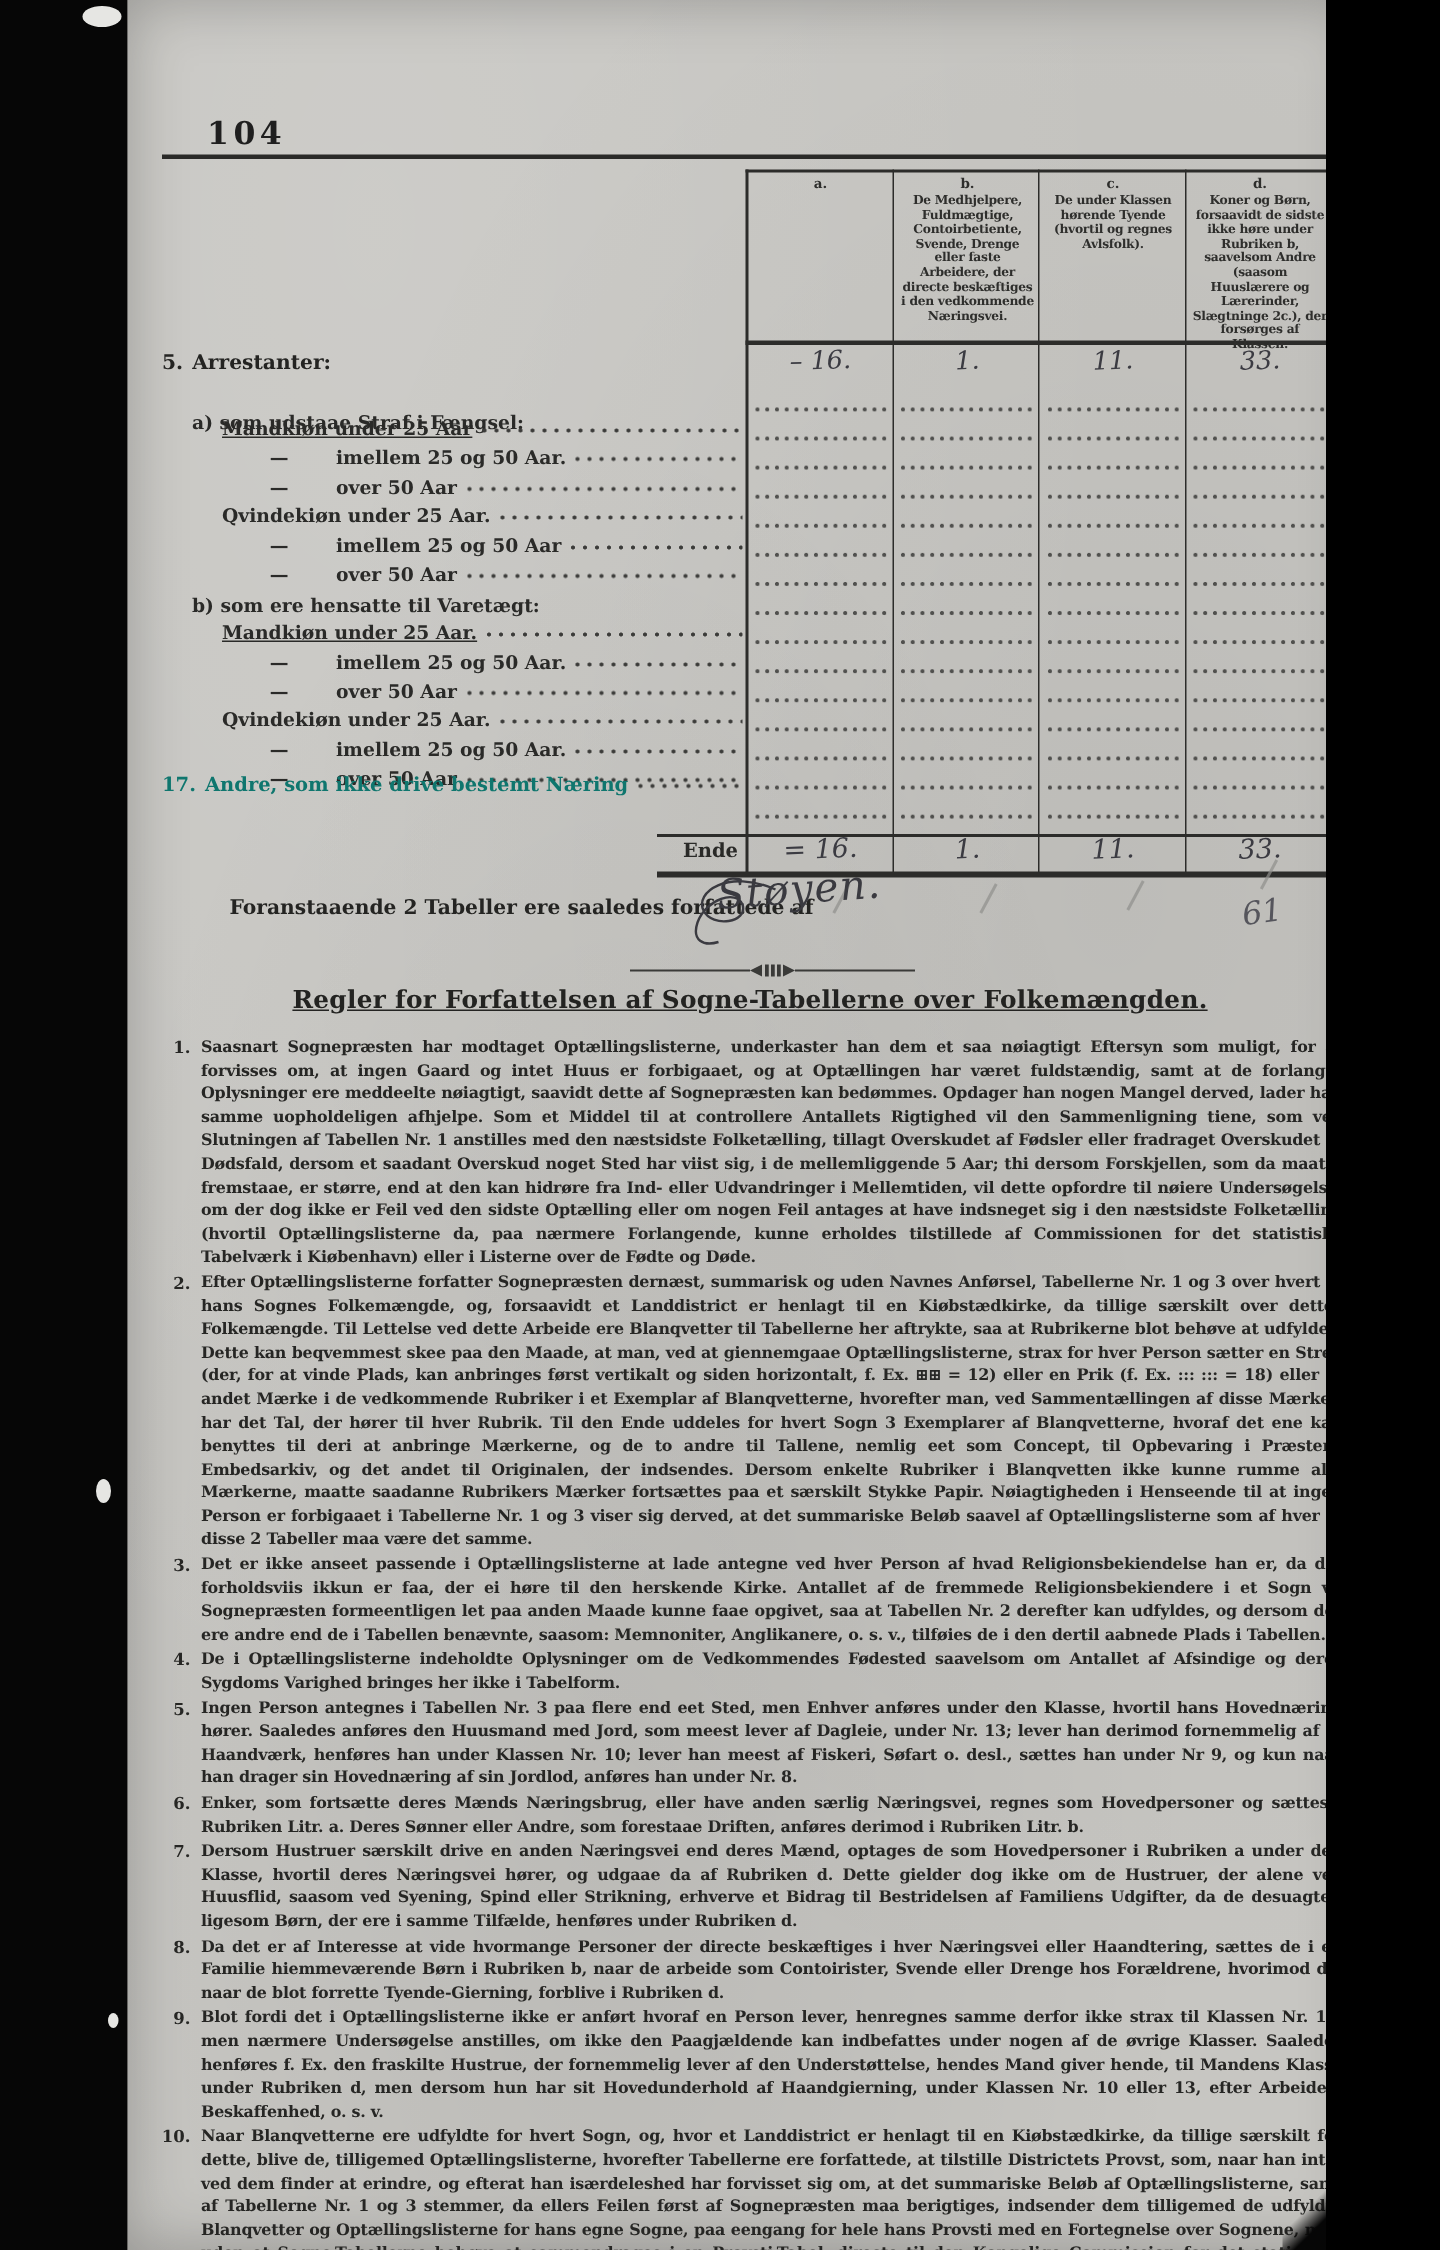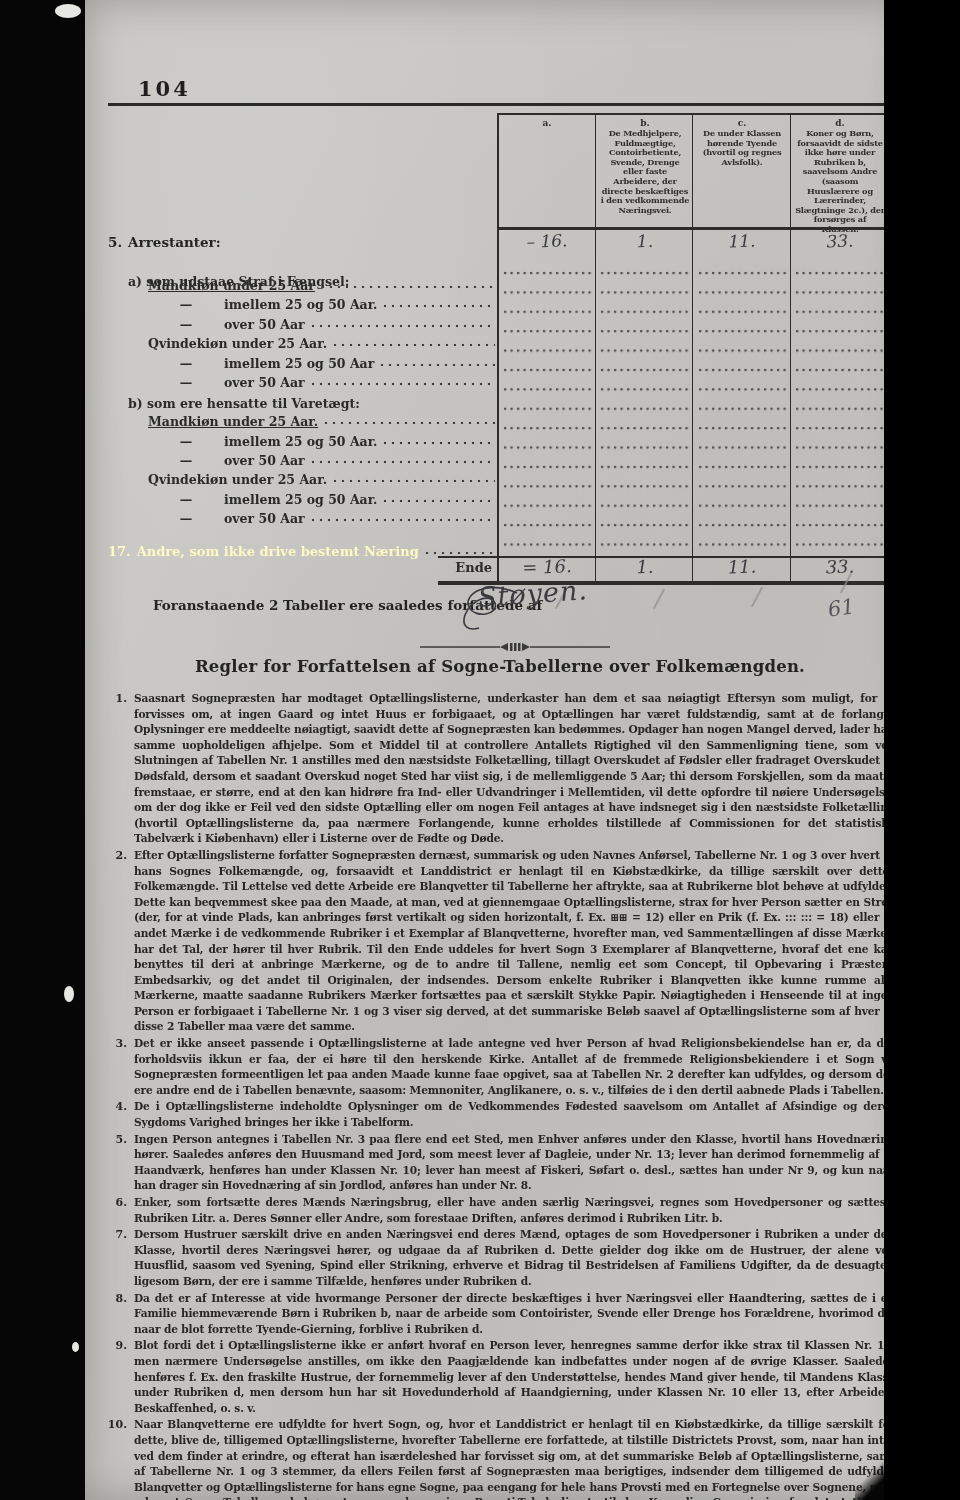--- a/index.html
+++ b/index.html
@@ -38,43 +38,43 @@
   .rowmain16{position:absolute;left:108px;top:234px;font-size:13.5px;font-weight:bold;color:#242422;}
   .rowmain16 .num{margin-right:6px;}
   .secrow{position:absolute;left:128px;font-size:12.5px;font-weight:bold;color:#2a2a28;}
   .arow{position:absolute;left:148px;width:347px;display:flex;align-items:baseline;
         font-size:12.5px;font-weight:bold;color:#2a2a28;}
   .arow .dash{flex:0 0 auto;}
   .arow.sub .dash{width:76px;text-align:center;}
   .leader{flex:1 1 auto;height:10px;margin-left:6px;
         background-image:radial-gradient(circle at 2px 7px, #3c3c3a 1.1px, transparent 1.6px);
         background-size:8px 10px;}
-  .row17{position:absolute;left:108px;top:544px;width:388px;display:flex;align-items:baseline;
-        font-size:13px;font-weight:bold;color:#fef9c3;}
+  .row17{position:absolute;left:108px;top:516px;width:388px;display:flex;align-items:baseline;
+        font-size:13px;font-weight:bold;color:#0f766e;}
   .row17 .num{margin-right:6px;}
   
   .summa-label{position:absolute;left:438px;top:560px;width:54px;text-align:right;
         font-size:13px;font-weight:bold;color:#2a2a28;}
   
   .hw{position:absolute;width:96px;text-align:center;font-style:italic;
         color:#3b3b42;font-size:17px;transform:rotate(-2deg);}
   .hw-top{top:231px;}
   .hw-sum{top:556px;font-size:18px;}
   .margin-note{position:absolute;left:828px;top:596px;font-style:italic;font-size:21px;
         color:#55555c;transform:rotate(-8deg);}
   .pencil{position:absolute;width:2px;height:22px;background:#8f8f8c;transform:rotate(28deg);opacity:.7;}
   .sig-line{position:absolute;left:153px;top:597px;font-size:13.5px;font-weight:bold;color:#242422;}
   .signature{position:absolute;left:478px;top:578px;font-style:italic;font-size:27px;
         color:#3a3a40;transform:rotate(-4deg);letter-spacing:1px;}
   .sig-flourish{position:absolute;left:455px;top:585px;width:70px;height:46px;}
   
   .divider{position:absolute;left:420px;top:641px;width:190px;height:12px;}
   
   .rules-heading{position:absolute;left:105px;top:657px;width:790px;text-align:center;
-        font-size:16.5px;font-weight:bold;color:#232321;letter-spacing:.2px;}
+        font-size:16.5px;font-weight:bold;color:#232321;letter-spacing:.2px;text-decoration:underline;}
   .rules{position:absolute;left:103px;top:691px;width:792px;color:#262624;}
   .ritem{display:flex;margin-bottom:1px;}
   .rnum{flex:0 0 24px;text-align:right;margin-right:7px;font-size:11px;font-weight:bold;line-height:15.6px;}
   .rtext{flex:1 1 auto;font-size:10.6px;font-weight:bold;line-height:15.6px;
         text-align:justify;letter-spacing:-.15px;}
 </style>
 </head>
 <body>
 
 <div class="stage">

